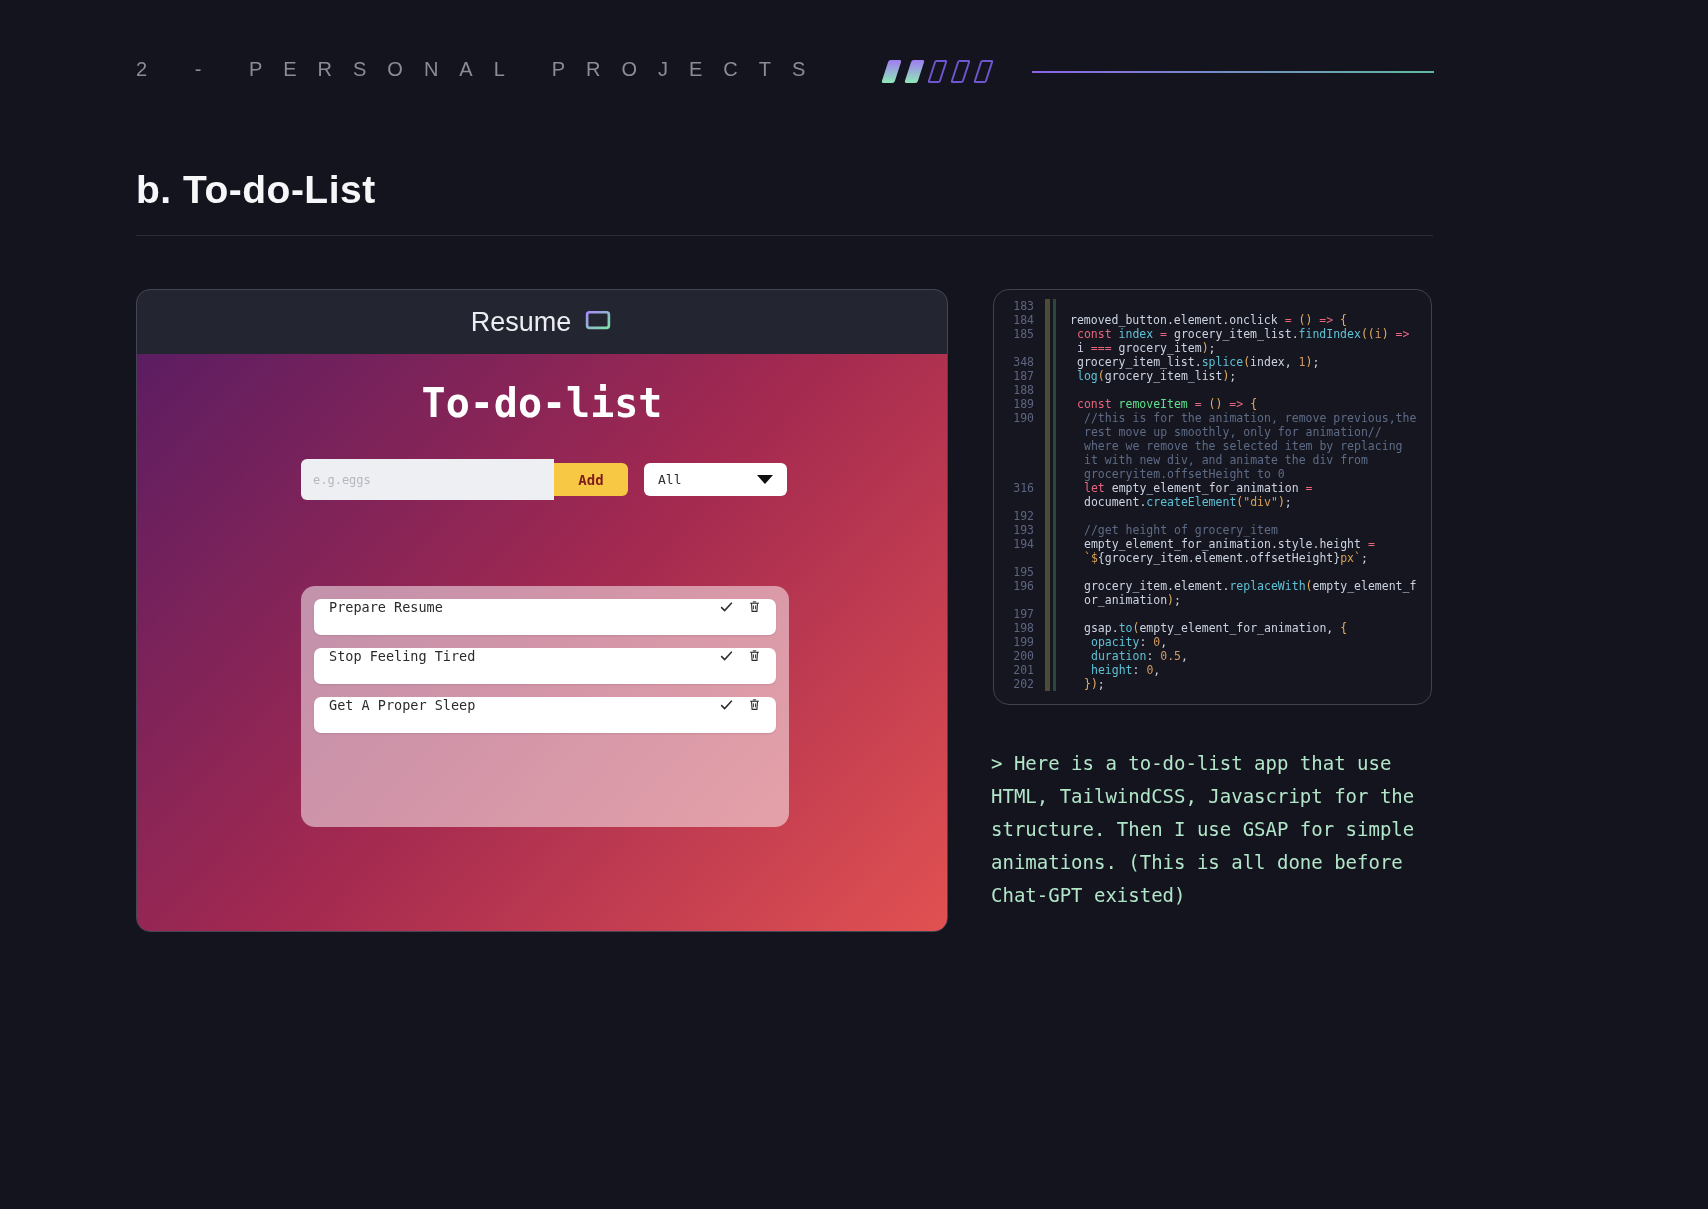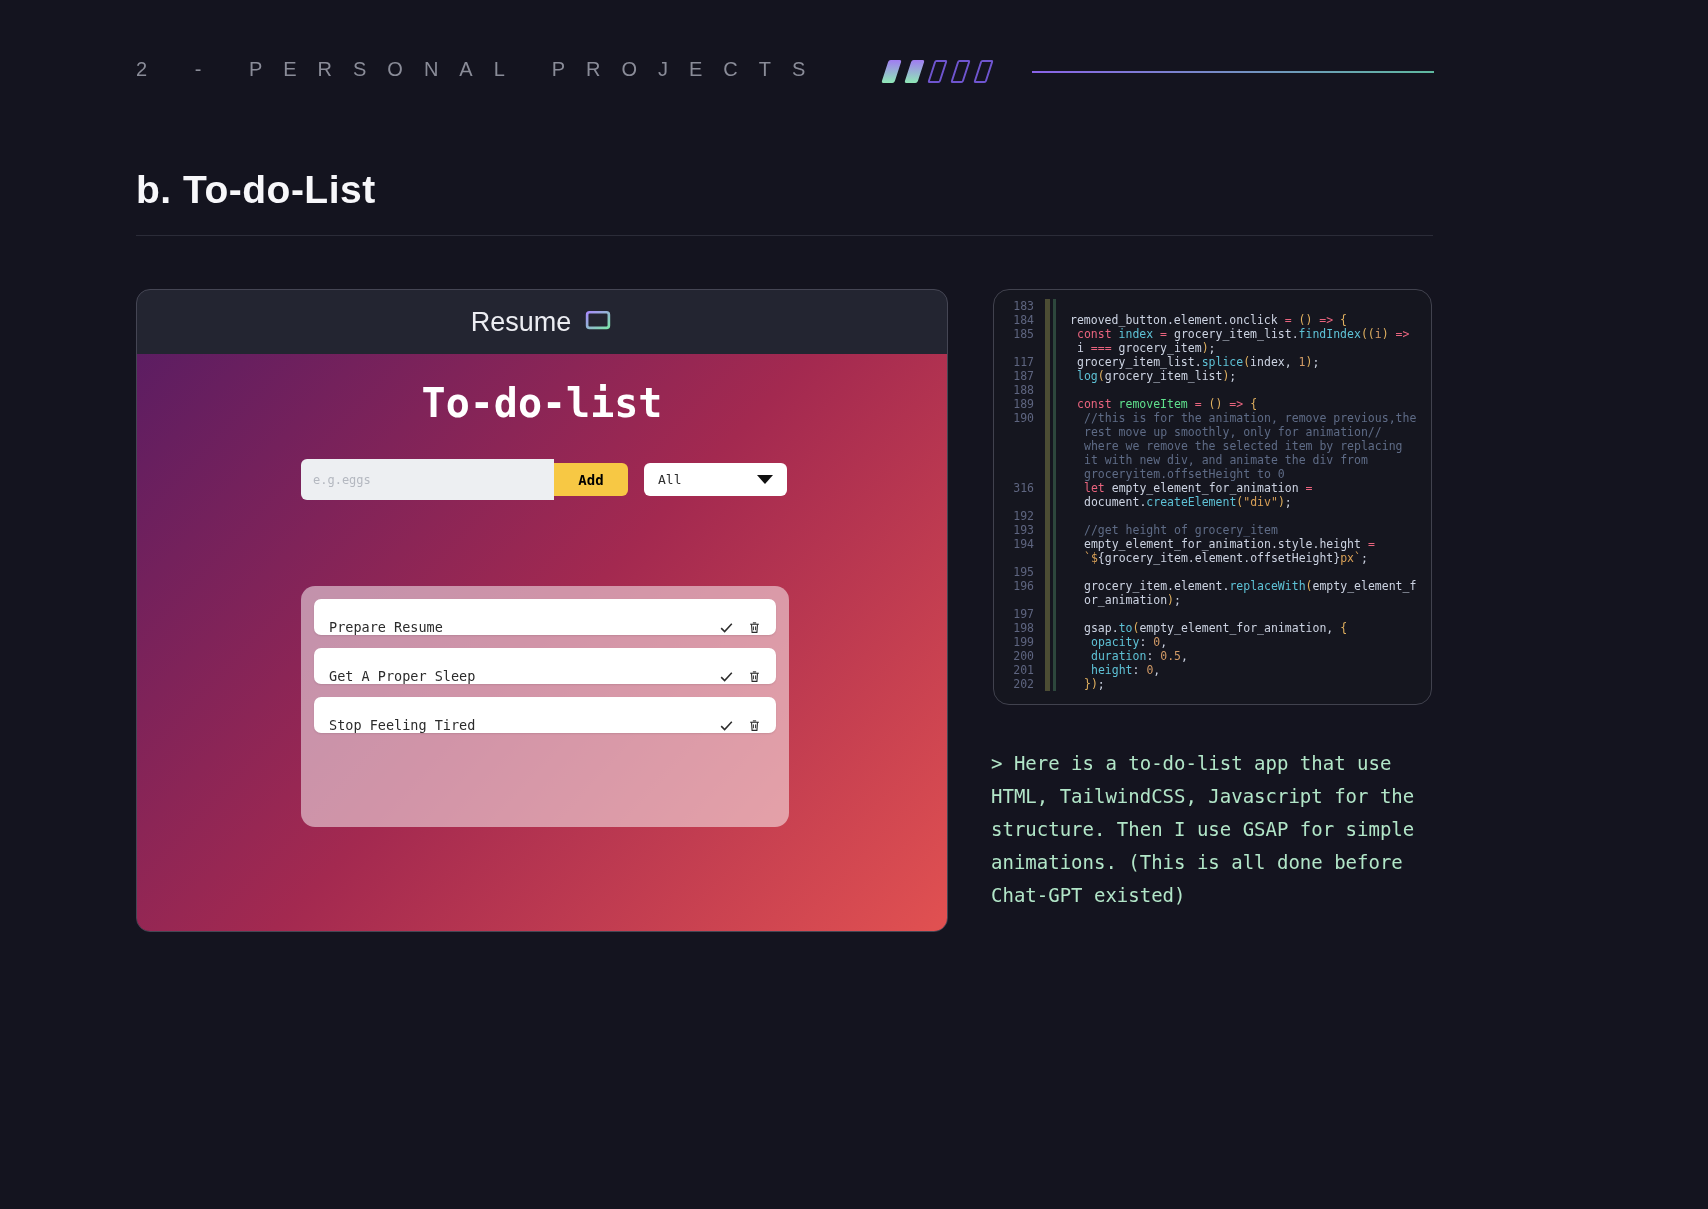--- a/index.html
+++ b/index.html
@@ -47,38 +47,38 @@
   .input-row{position:absolute;left:164px;top:105px;display:flex;align-items:center;}
   .todo-input{
     width:229px;height:33px;background:#edeff2;border:none;border-radius:6px 0 0 6px;
     padding:4px 12px;font-family:"DejaVu Sans Mono","Liberation Mono",monospace;
     font-size:12px;color:#333;outline:none;
   }
   .todo-input::placeholder{color:#b4b8c0;}
   .add-btn{
     width:74px;height:33px;background:#f7c844;border:none;border-radius:0 6px 6px 0;
     font-family:"DejaVu Sans Mono","Liberation Mono",monospace;
-    font-weight:bold;font-size:14px;color:#000000;cursor:pointer;
+    font-weight:bold;font-size:14px;color:#7f1d1d;cursor:pointer;
   }
   .filter{
     margin-left:16px;width:143px;height:33px;background:#ffffff;border-radius:6px;
     display:flex;align-items:center;justify-content:space-between;
     padding:0 14px;box-sizing:border-box;cursor:pointer;
   }
   .filter-label{
     font-family:"DejaVu Sans Mono","Liberation Mono",monospace;
     font-size:13px;color:#2f2f2f;
   }
   .caret{width:0;height:0;border-left:8px solid transparent;border-right:8px solid transparent;border-top:9px solid #101010;}
   .todo-list{
     position:absolute;left:164px;top:232px;width:488px;height:241px;
     background:rgba(255,255,255,.5);border-radius:14px;padding:13px;box-sizing:border-box;
   }
   .todo-item{
-    height:36px;background:#ffffff;border-radius:7px;display:flex;align-items:flex-end;
+    height:36px;background:#ffffff;border-radius:7px;display:flex;align-items:flex-start;
     padding:0 15px;margin-bottom:13px;box-shadow:0 1px 2px rgba(0,0,0,.10);
   }
   .todo-label{
     flex:1;font-family:"DejaVu Sans Mono","Liberation Mono",monospace;
     font-size:13.5px;color:#2b2b2b;
   }
   .todo-actions{display:flex;gap:14px;align-items:center;}
   .icon-btn{background:none;border:none;padding:0;display:flex;align-items:center;cursor:pointer;}
   .clear-btn{
     position:absolute;left:166px;top:577px;width:486px;height:34px;
@@ -175,21 +175,21 @@
             <path d="M9 3.5h6" stroke="#2b2b2b" stroke-width="2"></path>
             <path d="M6.5 6l1 15h9l1-15" fill="none" stroke="#2b2b2b" stroke-width="2"></path>
             <path d="M10 10v7M14 10v7" stroke="#2b2b2b" stroke-width="1.8"></path>
           </svg>
         </span>
       </button>
     </span>
   </div>
 
   <div class="todo-item">
-    <span class="todo-label">Get A Proper Sleep</span>
+    <span class="todo-label">Stop Feeling Tired</span>
     <span class="todo-actions">
       <button class="icon-btn">
         <span style="display:flex;">
           <svg viewBox="0 0 24 24" width="15" height="15">
                   <path d="M3.5 13l5.5 5.5L20.5 6" fill="none" stroke="#2b2b2b" stroke-width="2.4"></path>
                 </svg>
         </span>
       </button>
       <button class="icon-btn">
         <span style="display:flex;">
@@ -198,21 +198,21 @@
             <path d="M9 3.5h6" stroke="#2b2b2b" stroke-width="2"></path>
             <path d="M6.5 6l1 15h9l1-15" fill="none" stroke="#2b2b2b" stroke-width="2"></path>
             <path d="M10 10v7M14 10v7" stroke="#2b2b2b" stroke-width="1.8"></path>
           </svg>
         </span>
       </button>
     </span>
   </div>
 
   <div class="todo-item">
-    <span class="todo-label">Stop Feeling Tired</span>
+    <span class="todo-label">Get A Proper Sleep</span>
     <span class="todo-actions">
       <button class="icon-btn">
         <span style="display:flex;">
           <svg viewBox="0 0 24 24" width="15" height="15">
                   <path d="M3.5 13l5.5 5.5L20.5 6" fill="none" stroke="#2b2b2b" stroke-width="2.4"></path>
                 </svg>
         </span>
       </button>
       <button class="icon-btn">
         <span style="display:flex;">
@@ -242,21 +242,21 @@
         <div class="lnum">184</div>
         <div class="lgut"></div>
         <div class="lcode" style="padding-left: 8px;"><span class="tk-w">removed_button.element.onclick </span><span class="tk-k">= </span><span class="tk-y">()</span><span class="tk-k"> =&gt; </span><span class="tk-y">{</span></div>
       </div>
       <div class="crow">
         <div class="lnum">185</div>
         <div class="lgut"></div>
         <div class="lcode" style="padding-left: 15px;"><span class="tk-k">const </span><span class="tk-f">index </span><span class="tk-k">= </span><span class="tk-w">grocery_item_list.</span><span class="tk-f">findIndex</span><span class="tk-y">((</span><span class="tk-n">i</span><span class="tk-y">)</span><span class="tk-k"> =&gt; </span><span class="tk-w">i </span><span class="tk-k">=== </span><span class="tk-w">grocery_item</span><span class="tk-y">)</span><span class="tk-w">;</span></div>
       </div>
       <div class="crow">
-        <div class="lnum">117</div>
+        <div class="lnum">348</div>
         <div class="lgut"></div>
         <div class="lcode" style="padding-left: 15px;"><span class="tk-w">grocery_item_list.</span><span class="tk-f">splice</span><span class="tk-y">(</span><span class="tk-w">index, </span><span class="tk-n">1</span><span class="tk-y">)</span><span class="tk-w">;</span></div>
       </div>
       <div class="crow">
         <div class="lnum">187</div>
         <div class="lgut"></div>
         <div class="lcode" style="padding-left: 15px;"><span class="tk-f">log</span><span class="tk-y">(</span><span class="tk-w">grocery_item_list</span><span class="tk-y">)</span><span class="tk-w">;</span></div>
       </div>
       <div class="crow">
         <div class="lnum">188</div>

